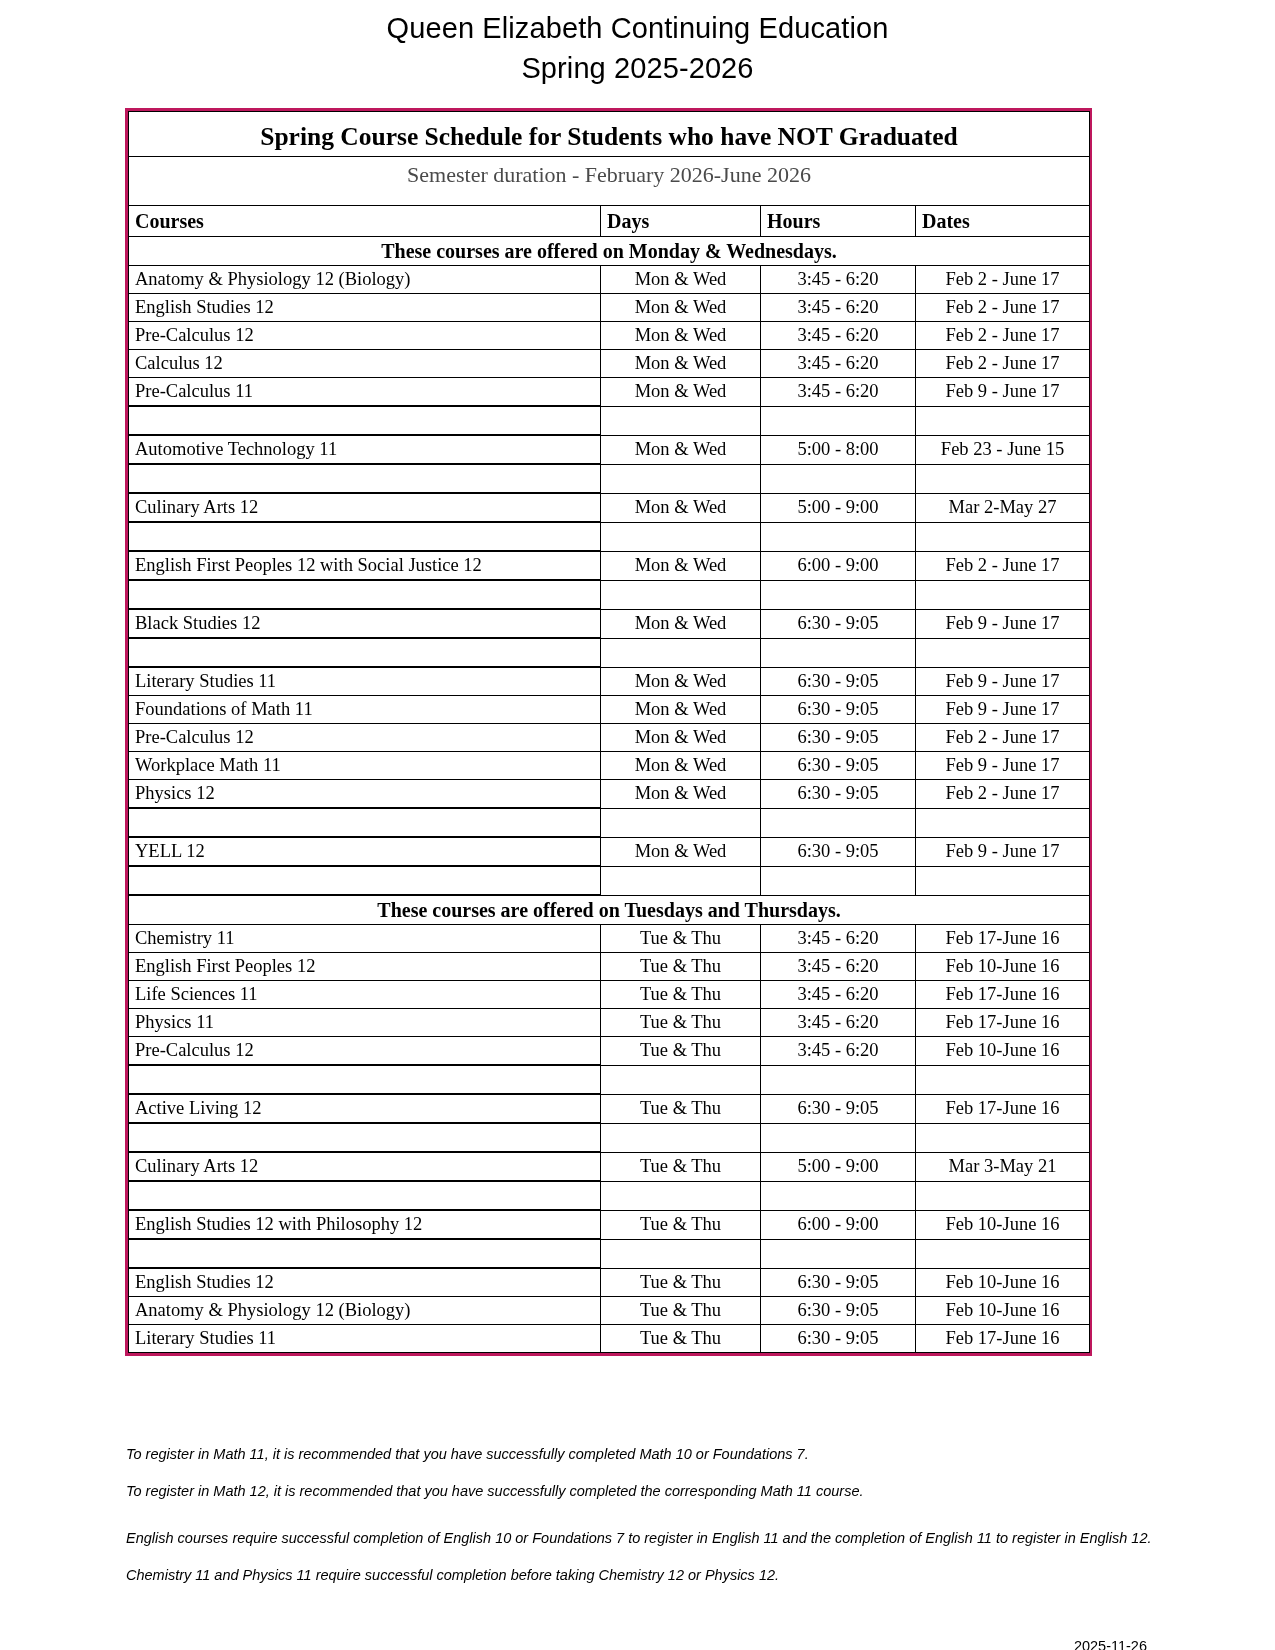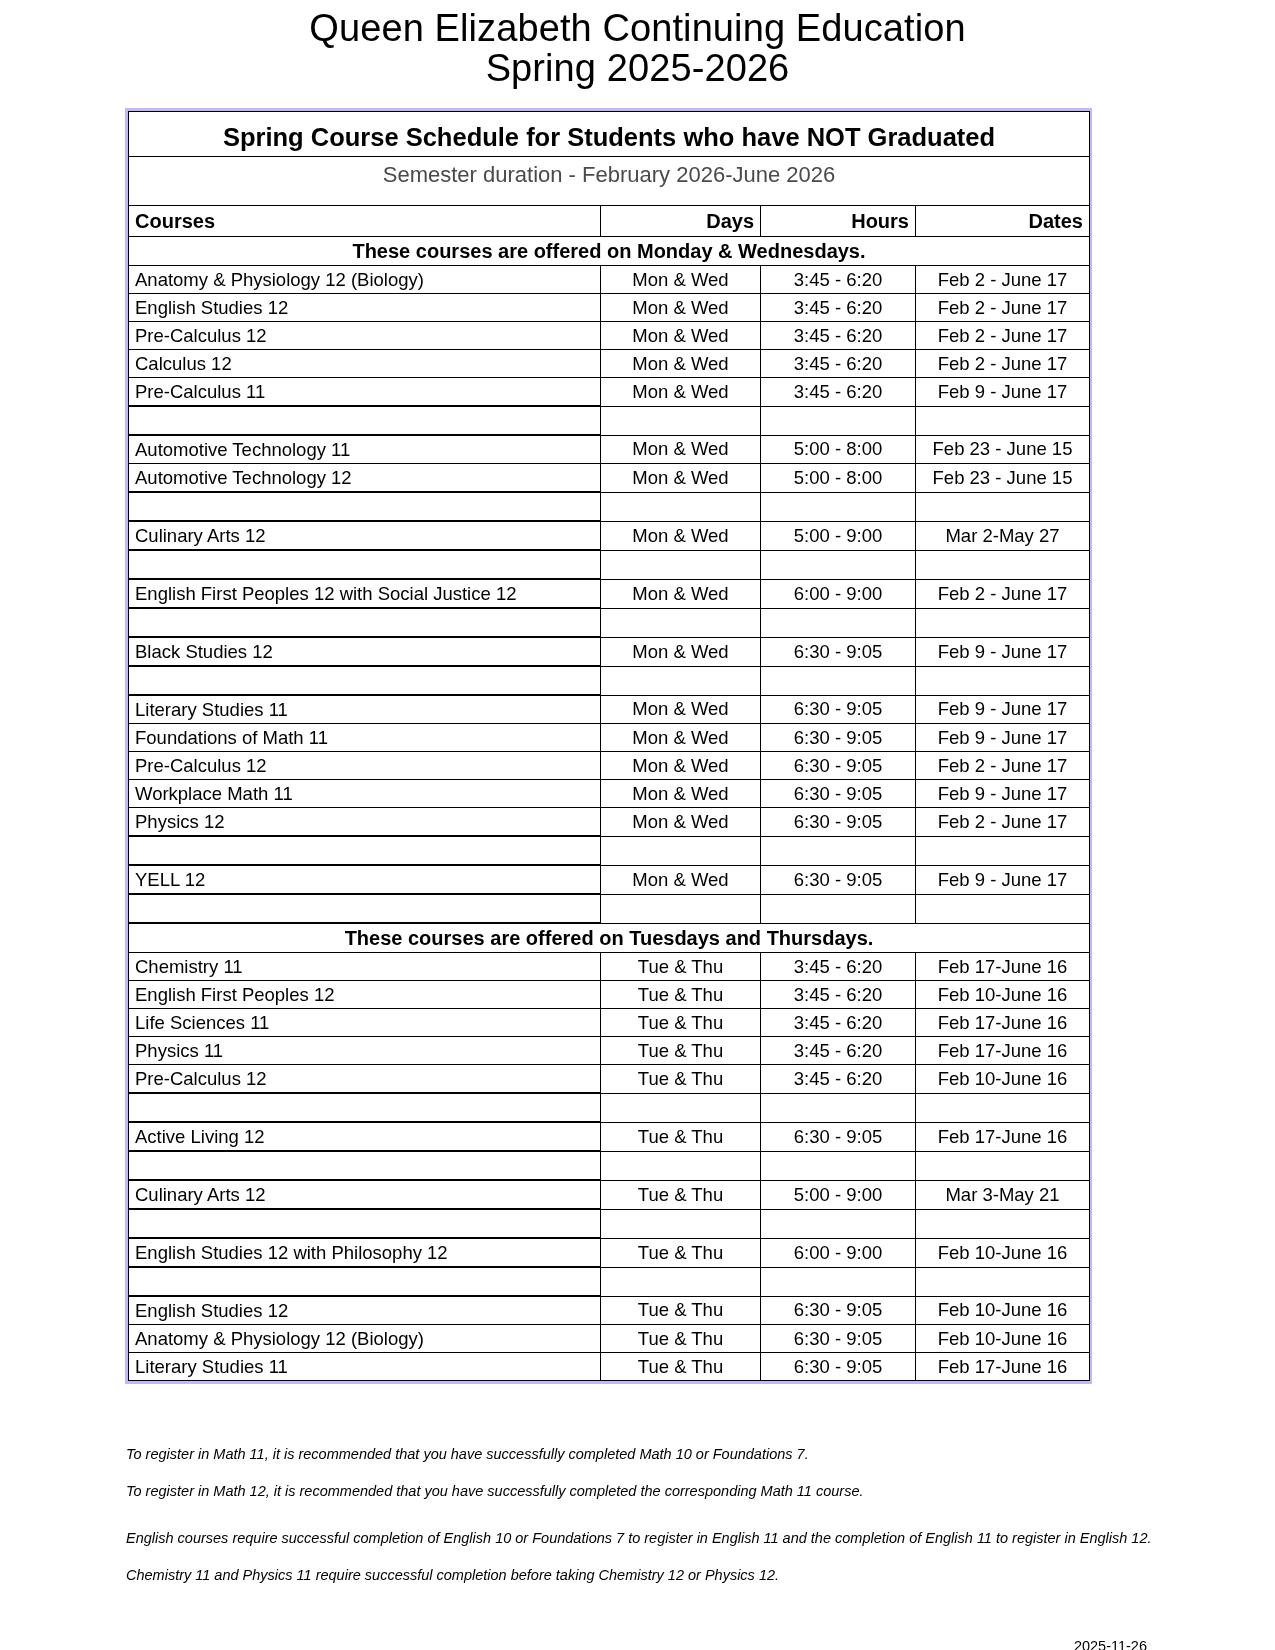--- a/index.html
+++ b/index.html
@@ -21,21 +21,21 @@
     width: 1275px;
     height: 1650px;
     box-sizing: border-box;
     padding: 0;
     position: relative;
   }
 
   
   .doc-heading {
     text-align: center;
-    font-size: 38px;
+    font-size: 29px;
     line-height: 40px;
     font-weight: 400;
     letter-spacing: 0.1px;
   }
   .doc-heading.first { padding-top: 8px; }
 
   
   .table-wrap {
     position: absolute;
     left: 125px;
@@ -48,22 +48,23 @@
     table-layout: fixed;
     font-size: 18.5px;
   }
   table.schedule,
   table.schedule > tbody > tr > td {
     border: 1px solid #000000;
   }
 
   
   .table-wrap {
-    border: 3px solid #c4b5fd;
+    border: 3px solid #be185d;
     box-sizing: content-box;
+    font-family: Liberation Serif, serif;
   }
 
   td {
     padding: 0 6px;
     height: 27px;
     vertical-align: middle;
     white-space: nowrap;
     overflow: hidden;
   }
 
@@ -94,21 +95,21 @@
 
   
   .col-head td {
     font-weight: bold;
     font-size: 20px;
     height: 30px;
     border-top: none;
     border-bottom: 2px solid #000000;
   }
   .col-head td.left  { text-align: left; margin-top: 25px; }
-  .col-head td.ctr   { text-align: right; margin-top: 30px; }
+  .col-head td.ctr   { text-align: left; margin-top: 30px; }
 
   
   .section-head td {
     text-align: center;
     font-weight: bold;
     font-size: 20px;
     height: 28px;
     border-top: none;
     border-bottom: 1px solid #000;
   }
@@ -209,26 +210,20 @@
             <td class="days"></td>
             <td class="hours"></td>
             <td class="dates"></td>
           </tr>
           <tr class="row-course">
             <td class="course">Automotive Technology 11</td>
             <td class="days">Mon &amp; Wed</td>
             <td class="hours">5:00 - 8:00</td>
             <td class="dates">Feb 23 - June 15</td>
           </tr>
-          <tr class="row-course">
-            <td class="course">Automotive Technology 12</td>
-            <td class="days">Mon &amp; Wed</td>
-            <td class="hours">5:00 - 8:00</td>
-            <td class="dates">Feb 23 - June 15</td>
-          </tr>
           <tr class="spacer">
             <td class="course"></td>
             <td class="days"></td>
             <td class="hours"></td>
             <td class="dates"></td>
           </tr>
           <tr class="row-course">
             <td class="course">Culinary Arts 12</td>
             <td class="days">Mon &amp; Wed</td>
             <td class="hours">5:00 - 9:00</td>

